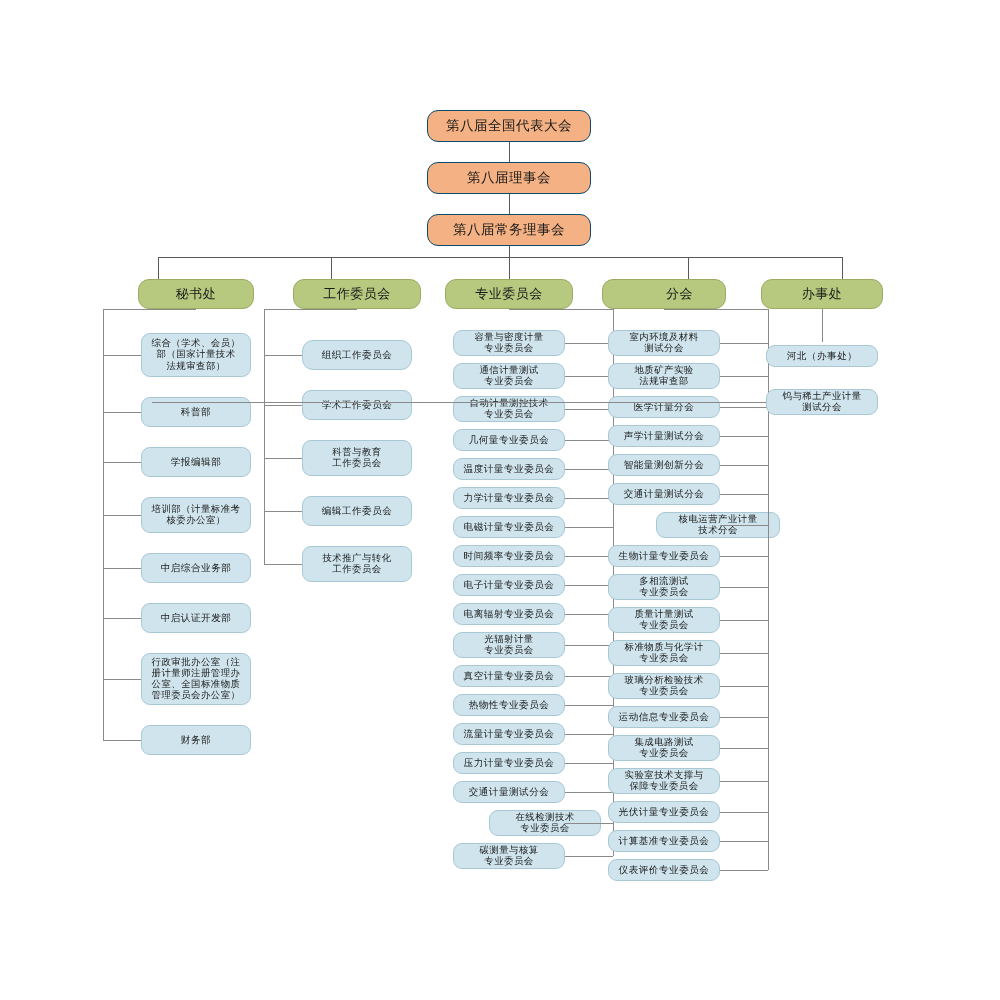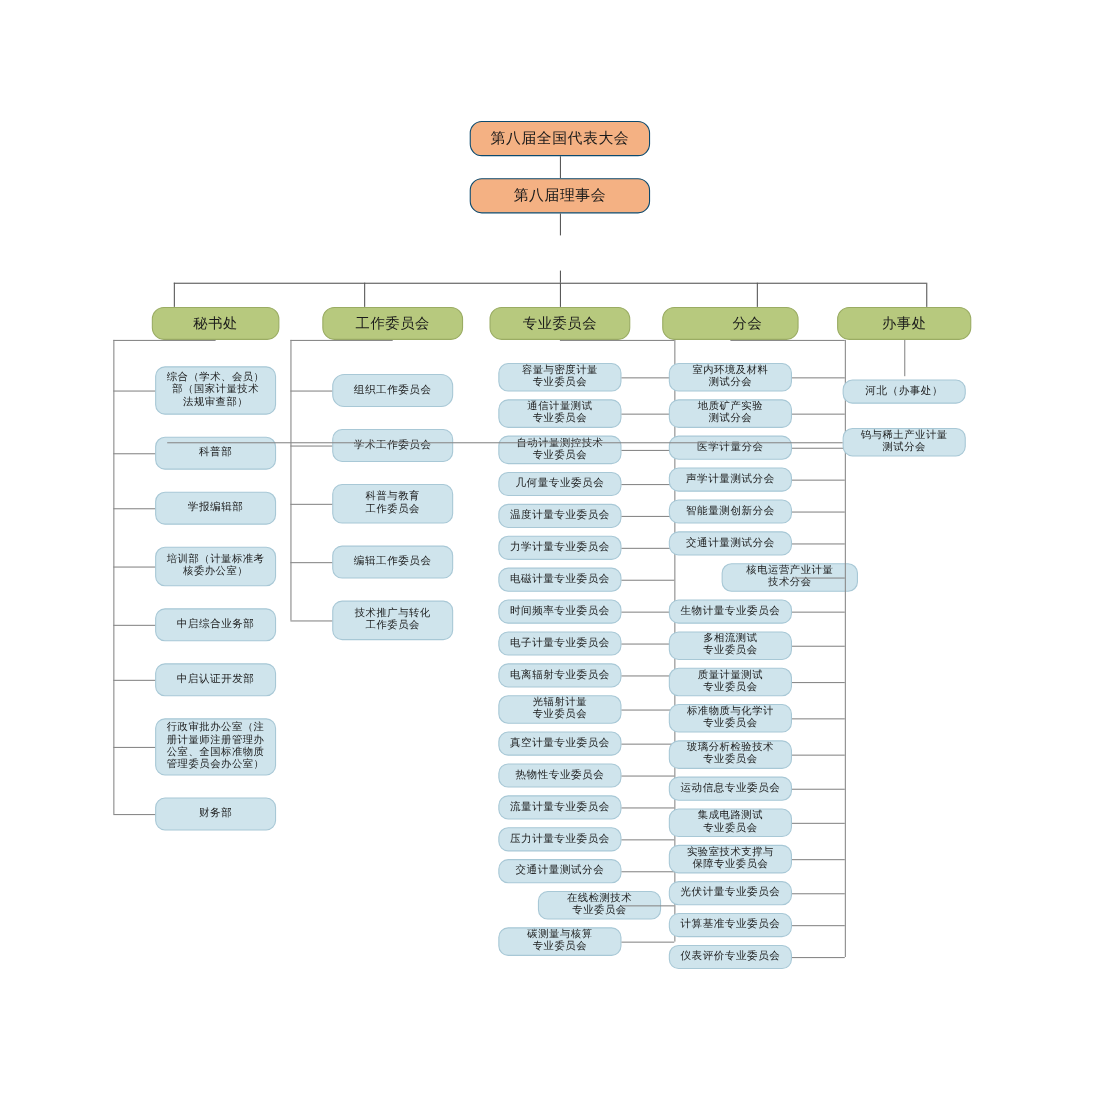--- a/index.html
+++ b/index.html
@@ -68,20 +68,21 @@
     background: #8a8a8a;
   }
 </style>
 </head>
 <body>
 
 <div id="chart">
     <div class="node top" style="left: 427px; top: 110px; width: 164px; height: 32px;">第八届全国代表大会</div>
     <div class="node top" style="left: 427px; top: 162px; width: 164px; height: 32px;">第八届理事会</div>
     <div class="line" style="left: 509px; top: 142px; width: 1.4px; height: 20px;"></div>
+    <div class="node top" style="left: 427px; top: 214px; width: 164px; height: 32px;">第八届常务理事会</div>
     <div class="line" style="left: 509px; top: 194px; width: 1.4px; height: 20px;"></div>
     <div class="line" style="left: 509px; top: 246px; width: 1.4px; height: 11px;"></div>
     <div class="line" style="left: 158px; top: 257px; width: 684px; height: 1.4px;"></div>
     <div class="line" style="left: 158px; top: 257px; width: 1.4px; height: 22px;"></div>
     <div class="line" style="left: 331px; top: 257px; width: 1.4px; height: 22px;"></div>
     <div class="line" style="left: 509px; top: 257px; width: 1.4px; height: 22px;"></div>
     <div class="line" style="left: 688px; top: 257px; width: 1.4px; height: 22px;"></div>
     <div class="line" style="left: 842px; top: 257px; width: 1.4px; height: 22px;"></div>
     <div class="node head" style="left: 138px; top: 279px; width: 116px; height: 30px;">秘书处</div>
     <div class="node head" style="left: 293px; top: 279px; width: 128px; height: 30px;">工作委员会</div>
@@ -166,21 +167,21 @@
     <div class="line thin" style="left: 565px; top: 676px; width: 48px; height: 1px;"></div>
     <div class="line thin" style="left: 565px; top: 705px; width: 48px; height: 1px;"></div>
     <div class="line thin" style="left: 565px; top: 734px; width: 48px; height: 1px;"></div>
     <div class="line thin" style="left: 565px; top: 763px; width: 48px; height: 1px;"></div>
     <div class="line thin" style="left: 565px; top: 792px; width: 48px; height: 1px;"></div>
     <div class="line thin" style="left: 565px; top: 823px; width: 48px; height: 1px;"></div>
     <div class="line thin" style="left: 565px; top: 856px; width: 48px; height: 1px;"></div>
     <div class="node leaf wide" style="left: 608px; top: 330px; width: 112px; height: 26px;">室内环境及材料
 测试分会</div>
     <div class="node leaf wide" style="left: 608px; top: 363px; width: 112px; height: 26px;">地质矿产实验
-测试分会</div>
+法规审查部</div>
     <div class="node leaf" style="left: 608px; top: 396px; width: 112px; height: 22px;">医学计量分会</div>
     <div class="node leaf" style="left: 608px; top: 425px; width: 112px; height: 22px;">声学计量测试分会</div>
     <div class="node leaf" style="left: 608px; top: 454px; width: 112px; height: 22px;">智能量测创新分会</div>
     <div class="node leaf" style="left: 608px; top: 483px; width: 112px; height: 22px;">交通计量测试分会</div>
     <div class="node leaf wide" style="left: 608px; top: 512px; width: 124px; height: 26px; margin-left: 48px;">核电运营产业计量
 技术分会</div>
     <div class="node leaf" style="left: 608px; top: 545px; width: 112px; height: 22px;">生物计量专业委员会</div>
     <div class="node leaf wide" style="left: 608px; top: 574px; width: 112px; height: 26px;">多相流测试
 专业委员会</div>
     <div class="node leaf wide" style="left: 608px; top: 607px; width: 112px; height: 26px;">质量计量测试

